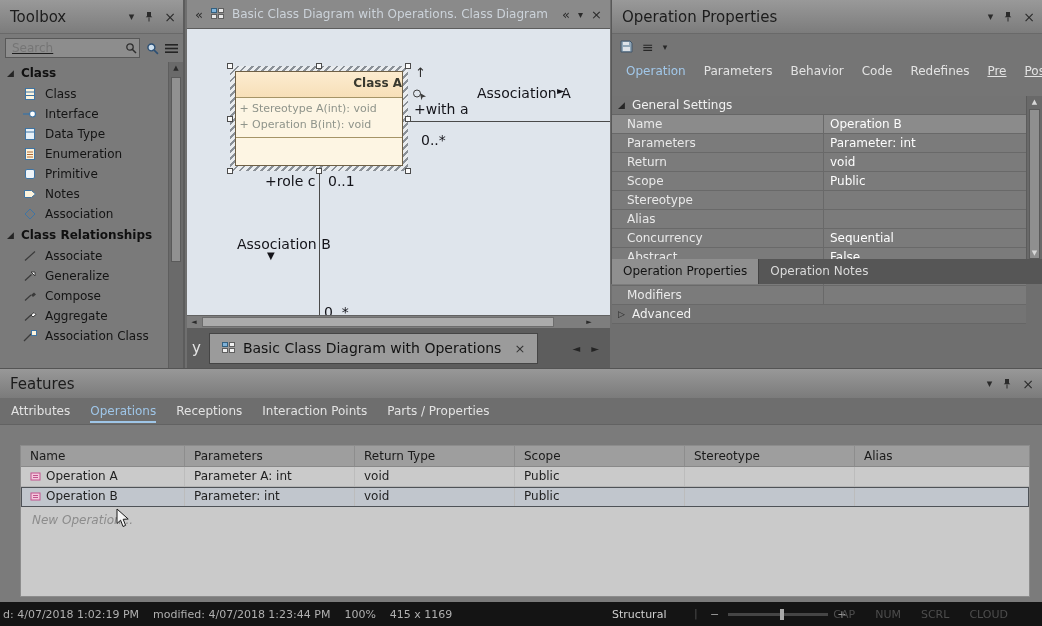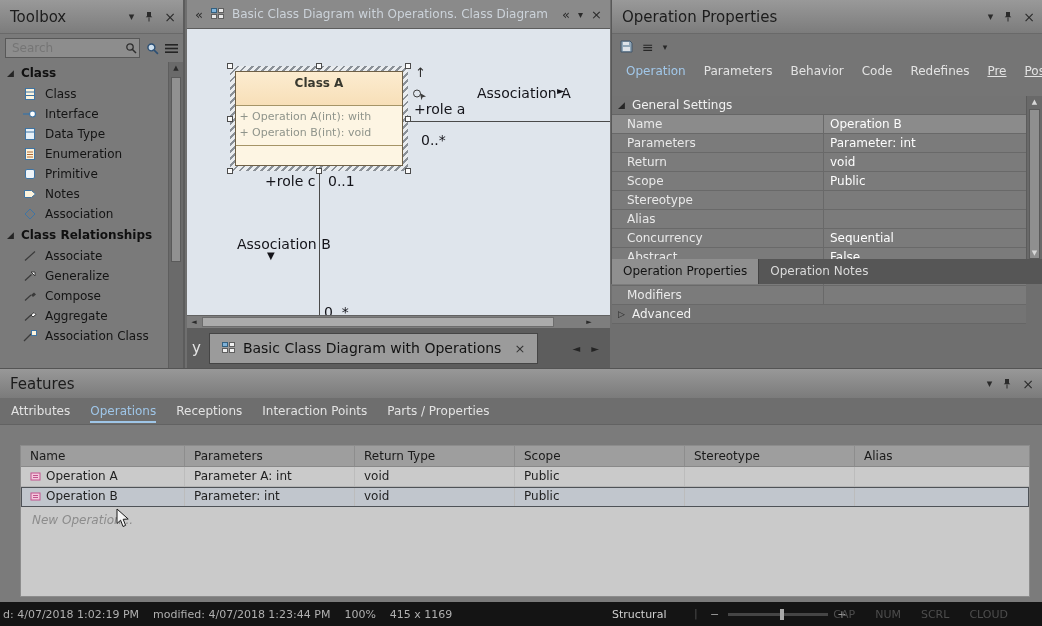--- a/index.html
+++ b/index.html
@@ -13,42 +13,42 @@
   .titlebar .t{font-size:15px;color:#1c1c1c;}
   .tb-icons{margin-left:auto;display:flex;align-items:center;gap:10px;color:#2b2b2b;}
   .tb-icons span{font-size:11px;line-height:1;}
   .tb-icons .x{font-size:14px;}
 
   
   #toolbox{position:absolute;left:0;top:0;width:185px;height:435px;background:#7a7a7a;border-right:2px solid #5c5c5c;}
   .search-row{display:flex;align-items:center;gap:6px;padding:3px 5px;height:28px;}
   .search-box{flex:1;position:relative;}
   .search-box input{width:100%;height:20px;background:#8d8d8d;border:1px solid #585858;color:#1d1d1d;
-    font-size:12px;padding:0 20px 0 6px;font-family:inherit;outline:none;}
+    font-size:12px;padding:0 20px 0 6px;font-family:inherit;outline:none;text-decoration:underline;}
   .search-box .mag{position:absolute;right:3px;top:4px;}
   .tree{position:absolute;top:62px;left:0;right:15px;bottom:0;overflow:hidden;}
   .tsec{height:22px;display:flex;align-items:center;gap:7px;padding-left:7px;color:#101010;font-weight:bold;font-size:12px;}
   .tsec .tri{font-size:9px;color:#242424;}
   .titem{height:20px;display:flex;align-items:center;gap:8px;padding-left:23px;color:#141414;font-size:12px;}
   .vscroll{position:absolute;right:0;top:62px;bottom:0;width:15px;background:#6a6a6a;border-left:1px solid #5e5e5e;}
   .vscroll .up{height:13px;color:#2a2a2a;font-size:7px;text-align:center;line-height:13px;}
   .vscroll .thumb{position:absolute;left:2px;right:2px;top:15px;height:185px;background:#919191;border:1px solid #5a5a5a;}
 
   
   #diagram{position:absolute;left:187px;top:0;width:423px;height:368px;background:#5d5d5d;}
   .dhead{height:29px;background:#8a8a8a;border-bottom:1px solid #5c5c5c;display:flex;align-items:center;gap:8px;padding:0 8px;color:#2a2a2a;}
   .dhead .chev{font-size:13px;}
   .dhead .dtitle{color:#ccd3da;font-size:12px;white-space:nowrap;overflow:hidden;flex:1;}
   .canvas{position:relative;width:423px;height:286px;background:#dfe5ec;overflow:hidden;}
   .aline{position:absolute;background:#4a4a4a;}
   .dlabel{position:absolute;font-size:14px;color:#14141a;white-space:nowrap;}
   .hatchbox{position:absolute;left:43px;top:37px;width:178px;height:105px;padding:5px;
     background:repeating-linear-gradient(135deg,#8a9097 0 2px,#e9ecef 2px 5px);}
   .uml{width:100%;height:100%;border:1px solid #6e5f45;background:#fdf5e3;display:flex;flex-direction:column;}
-  .uml-name{height:34px;line-height:22px;text-align:center;font-size:12px;font-weight:bold;color:#39392f;
+  .uml-name{height:26px;line-height:22px;text-align:right;font-size:12px;font-weight:bold;color:#39392f;
     background:linear-gradient(#fcecd0,#f7dfb8);border-bottom:1px solid #a59467;}
   .uml-ops{border-bottom:1px solid #a59467;padding:3px 0 4px;}
   .opline{height:16px;line-height:16px;font-size:11px;color:#8f948b;display:flex;}
   .opline .v{width:16px;text-align:center;}
   .uml-empty{flex:1;}
   .handle{position:absolute;width:6px;height:6px;background:#fbfbfb;border:1px solid #4c4c4c;}
   .hscroll{height:13px;display:flex;background:#7e7e7e;border-top:1px solid #626262;}
   .hscroll .btn{width:14px;text-align:center;font-size:7px;line-height:12px;color:#2a2a2a;}
   .hscroll .track{flex:1;position:relative;}
   .hscroll .hthumb{position:absolute;left:1px;top:1px;bottom:1px;width:352px;background:#ababab;border:1px solid #6d6d6d;}
@@ -296,21 +296,21 @@
       <span class="chev" style="font-size:10px;">▾</span>
       <span class="chev" style="font-size:13px;">×</span>
     </div>
     <div class="canvas">
 
       <div class="aline" style="left:221px;top:92px;width:202px;height:1px;"></div>
       <div class="aline" style="left:132px;top:142px;width:1px;height:144px;"></div>
 
       <div class="dlabel" style="left:290px;top:56px;">Association A</div>
       <div class="dlabel" style="left:370px;top:56px;font-size:10px;">►</div>
-      <div class="dlabel" style="left:227px;top:72px;">+role a</div>
+      <div class="dlabel" style="left:227px;top:72px;">+with a</div>
       <div class="dlabel" style="left:234px;top:103px;">0..*</div>
       <div class="dlabel" style="left:78px;top:144px;">+role c</div>
       <div class="dlabel" style="left:141px;top:144px;">0..1</div>
       <div class="dlabel" style="left:50px;top:207px;">Association B</div>
       <div class="dlabel" style="left:80px;top:221px;font-size:10px;">▼</div>
       <div class="dlabel" style="left:63px;top:288px;">+role d</div>
       <div class="dlabel" style="left:137px;top:275px;">0..*</div>
 
       <div class="dlabel" style="left:228px;top:36px;font-size:13px;color:#2e2e2e;">↑</div>
       <div style="position:absolute;left:225px;top:58px;">
@@ -319,21 +319,21 @@
             <path d="M8 6 l6 3.5 -3.4 0.8 -1.2 3 z" fill="#3d3d3d"></path>
           </svg>
         </div>
 
       <div class="hatchbox">
         <div class="uml">
           <div class="uml-name">Class A</div>
           <div class="uml-ops">
             <div class="opline">
               <span class="v">+</span>
-              <span>Operation A(int): with</span>
+              <span>Stereotype A(int): void</span>
             </div>
             <div class="opline">
               <span class="v">+</span>
               <span>Operation B(int): void</span>
             </div>
           </div>
           <div class="uml-empty"></div>
         </div>
         <span class="handle" style="left:-3px;top:-3px;"></span>
         <span class="handle" style="left:86px;top:-3px;"></span>

